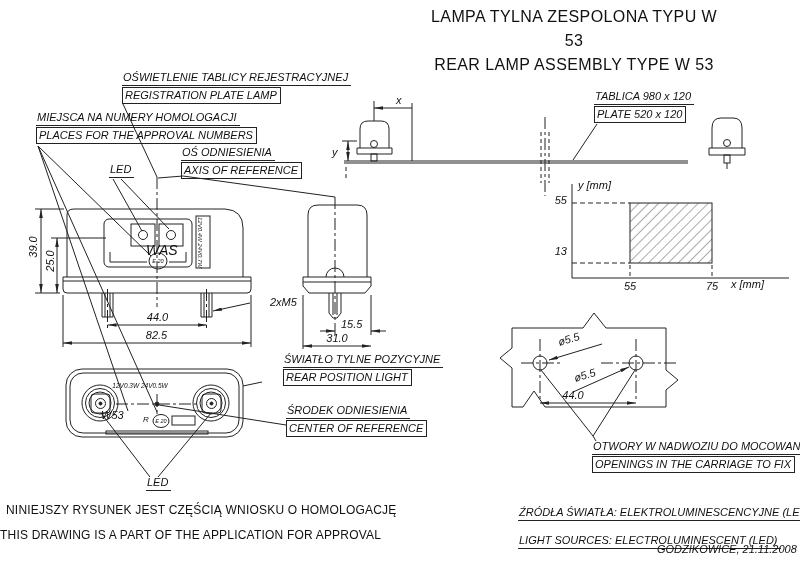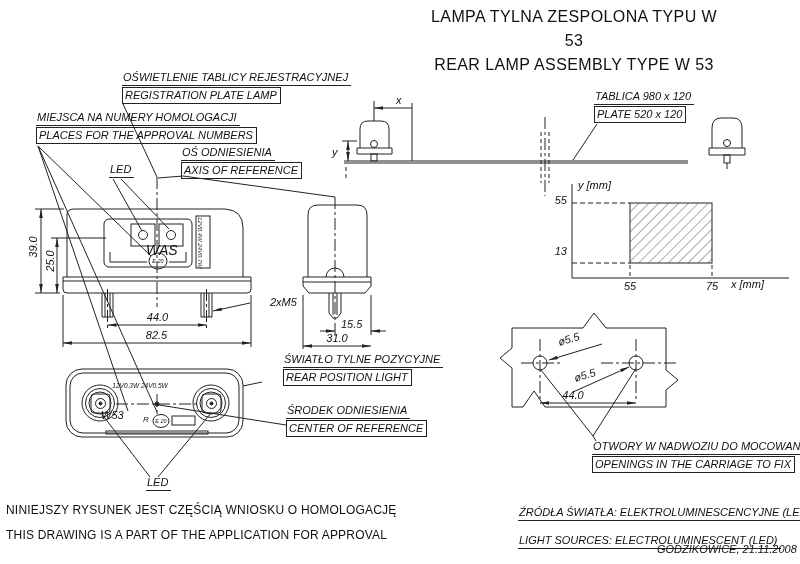--- a/index.html
+++ b/index.html
@@ -246,21 +246,21 @@
 
   <div class="mark ctr" style="left:146px;top:242px;width:24px;font-size:14px;">WAS</div>
   <div class="mark tiny ctr" style="left:148px;top:258px;width:20px;">E 20</div>
   <div class="mark ctr rot90cw" style="left:178px;top:236px;width:44px;font-size:6px;">12V0.4W 24V0.7W</div>
   <div class="mark watt ctr" style="left:104px;top:382px;width:72px;">12V0.3W 24V0.5W</div>
   <div class="mark" style="left:101px;top:409px;font-size:11px;font-style:italic;">W53</div>
   <div class="mark" style="left:143px;top:415px;">R</div>
   <div class="mark tiny ctr" style="left:151px;top:418px;width:20px;">E 20</div>
 
   <div class="footer-line" style="left:6px;top:503px;">NINIEJSZY RYSUNEK JEST CZĘŚCIĄ WNIOSKU O HOMOLOGACJĘ</div>
-  <div class="footer-line" style="left:6px;top:528px;">THIS DRAWING IS A PART OF THE APPLICATION FOR APPROVAL</div>
+  <div class="footer-line" style="left:0;top:528px;">THIS DRAWING IS A PART OF THE APPLICATION FOR APPROVAL</div>
 
   <div class="callout" style="left:518px;top:505px;">
     <div class="co-u">ŹRÓDŁA ŚWIATŁA: ELEKTROLUMINESCENCYJNE (LED)</div>
     <div class="co-u" style="margin-top:12px;">LIGHT SOURCES: ELECTROLUMINESCENT (LED)</div>
   </div>
 
   <div class="date" style="left:657px;top:543px;">GODZIKOWICE, 21.11.2008</div>
 
 </div>
 

